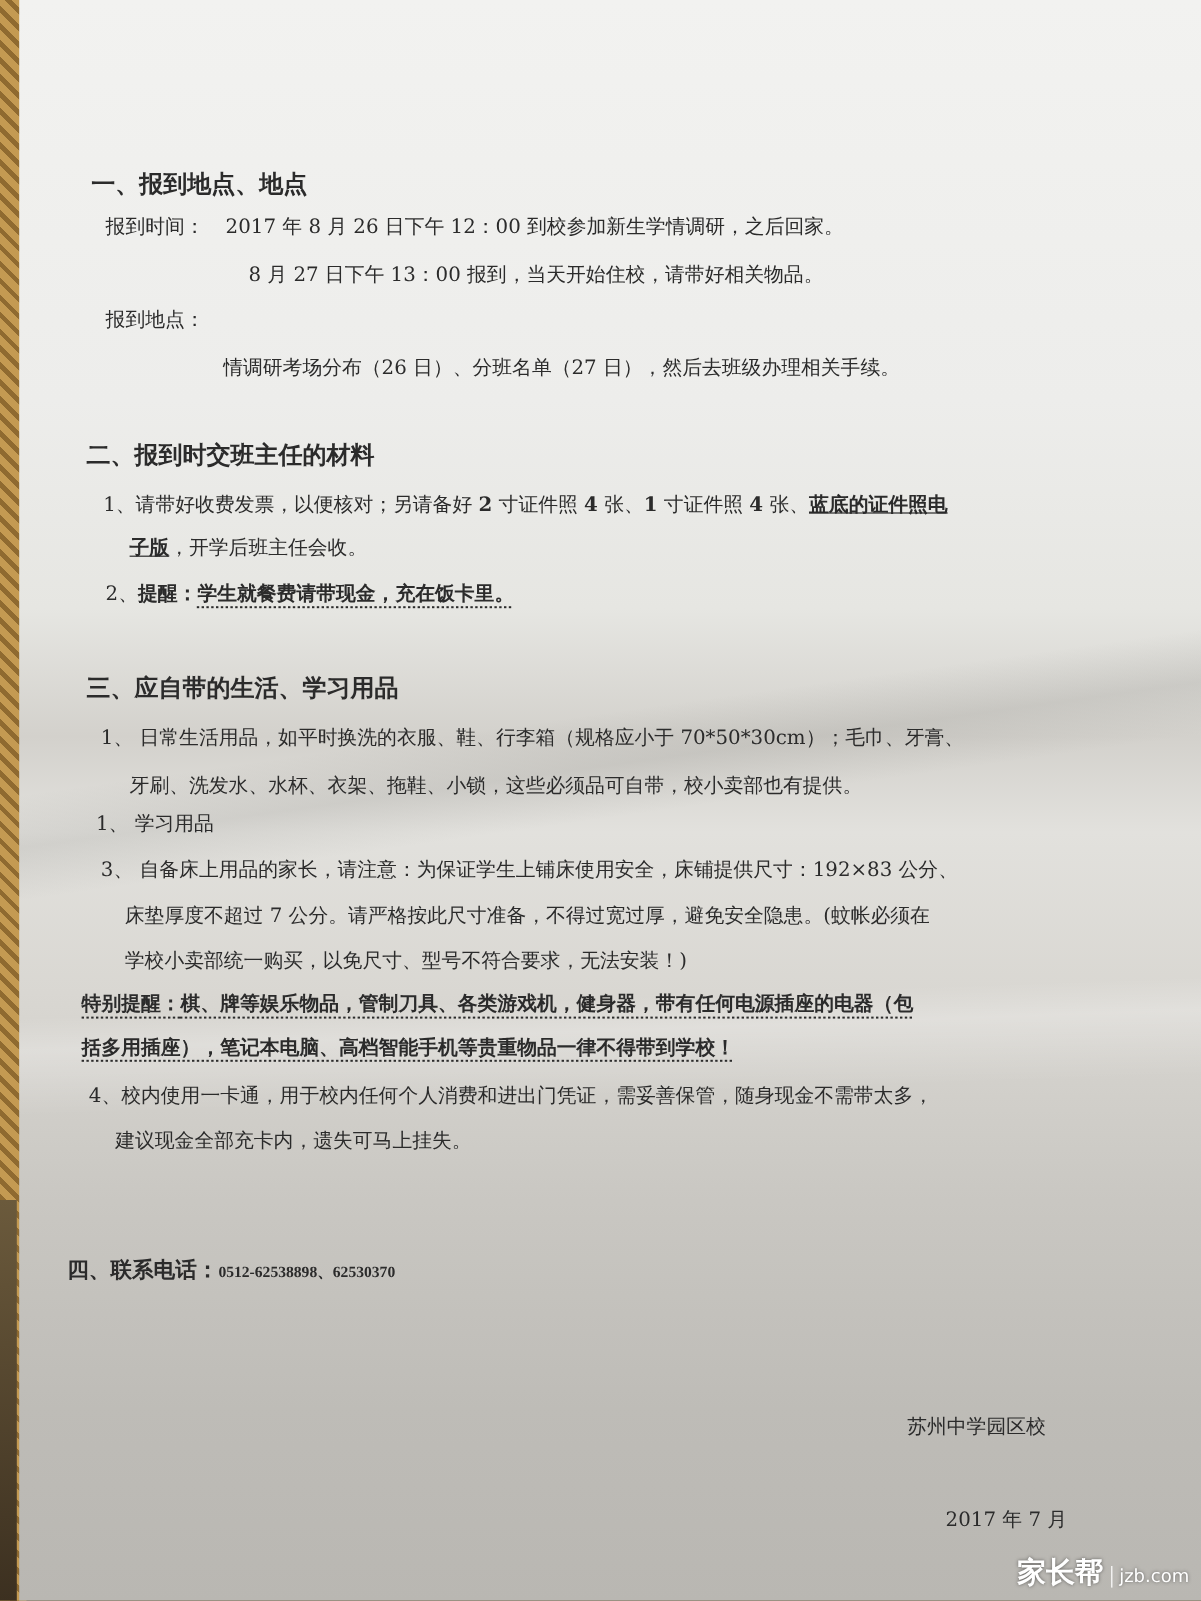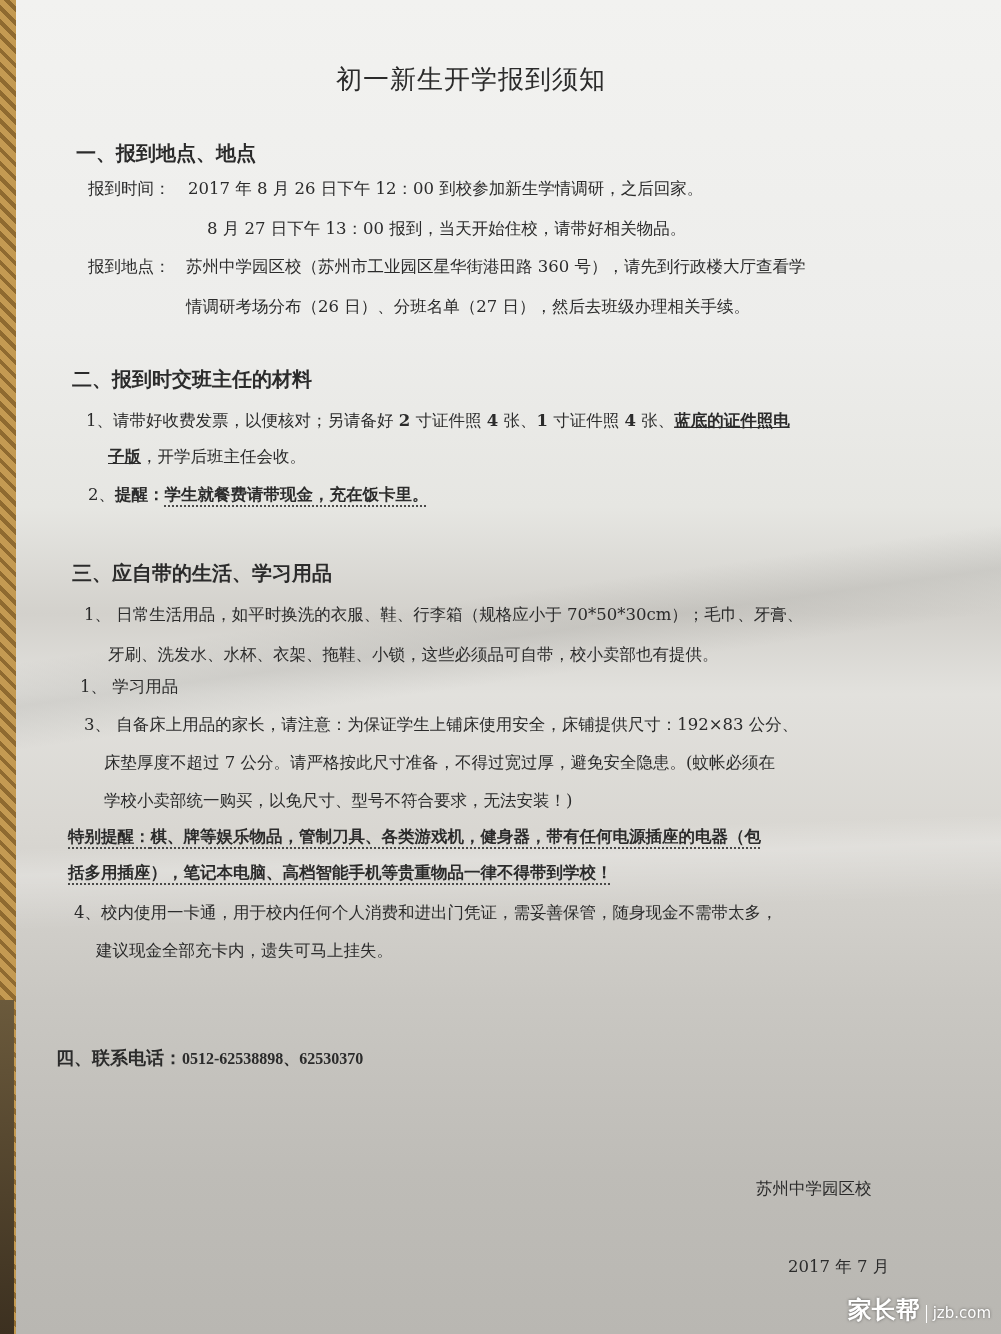--- a/index.html
+++ b/index.html
@@ -48,28 +48,26 @@
   .wm-en { font-size:15px; }
 </style>
 </head>
 <body>
 
 <div class="weave"></div>
 <div class="weave-bottom"></div>
 
 <div class="paper">
 
-  <div class="abs title">初一新生开学报到须知</div>
 
   <div class="abs h" style="left:60px; top:140px;">一、报到地点、地点</div>
   <div class="abs t" style="left:72px; top:178px;">报到时间：</div>
   <div class="abs t" style="left:172px; top:178px;">2017 年 8 月 26 日下午 12：00 到校参加新生学情调研，之后回家。</div>
   <div class="abs t" style="left:172px; top:218px;margin-left:19px;">8 月 27 日下午 13：00 报到，当天开始住校，请带好相关物品。</div>
   <div class="abs t" style="left:72px; top:256px;">报到地点：</div>
-  <div class="abs t" style="left:170px; top:256px;">苏州中学园区校（苏州市工业园区星华街港田路 360 号），请先到行政楼大厅查看学</div>
   <div class="abs t" style="left:170px; top:296px;">情调研考场分布（26 日）、分班名单（27 日），然后去班级办理相关手续。</div>
 
   <div class="abs h" style="left:56px; top:366px;">二、报到时交班主任的材料</div>
   <div class="abs t" style="left:70px; top:410px;">
     <span>1、请带好收费发票，以便核对；另请备好 </span><span class="b">2</span><span> 寸证件照 </span><span class="b">4</span><span> 张、</span><span class="b">1</span><span> 寸证件照 </span><span class="b">4</span><span> 张、</span><span class="b u">蓝底的证件照电</span>
   </div>
   <div class="abs t" style="left:92px; top:446px;">
     <span class="b u">子版</span><span>，开学后班主任会收。</span>
   </div>
   <div class="abs t" style="left:72px; top:484px;">
@@ -86,21 +84,21 @@
   <div class="abs t b" style="left:52px; top:862px;">
     <span class="dot">括多用插座），笔记本电脑、高档智能手机等贵重物品一律不得带到学校！</span>
   </div>
   <div class="abs t b" style="left:52px; top:826px;">
     <span class="dot">特别提醒：</span><span class="dot">棋、牌等娱乐物品，管制刀具、各类游戏机，健身器，带有任何电源插座的电器（包</span>
   </div>
   <div class="abs t" style="left:58px; top:902px;">4、校内使用一卡通，用于校内任何个人消费和进出门凭证，需妥善保管，随身现金不需带太多，</div>
   <div class="abs t" style="left:80px; top:940px;">建议现金全部充卡内，遗失可马上挂失。</div>
 
   <div class="abs h" style="left:40px; top:1046px; font-size:18px;">
-    <span>四、联系电话：</span><span class="b" style="font-family:'Liberation Serif', serif; font-size:16px;">0512-62538898、62530370</span>
+    <span>四、联系电话：</span><span class="b" style="font-family:'Liberation Serif', serif; font-size:13px;">0512-62538898、62530370</span>
   </div>
 
   <div class="abs t" style="left:740px; top:1178px;">苏州中学园区校</div>
   <div class="abs t" style="left:772px; top:1256px;">2017 年 7 月</div>
 
 </div>
 
 <div class="watermark">
   <span class="wm-cn">家长帮</span><span class="wm-sep"></span><span class="wm-en">jzb.com</span>
 </div>

